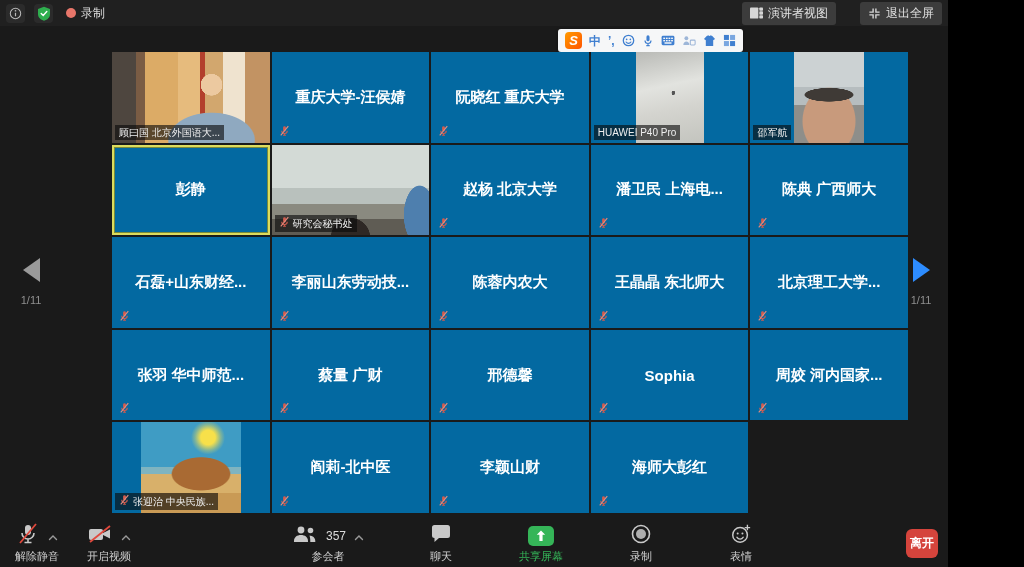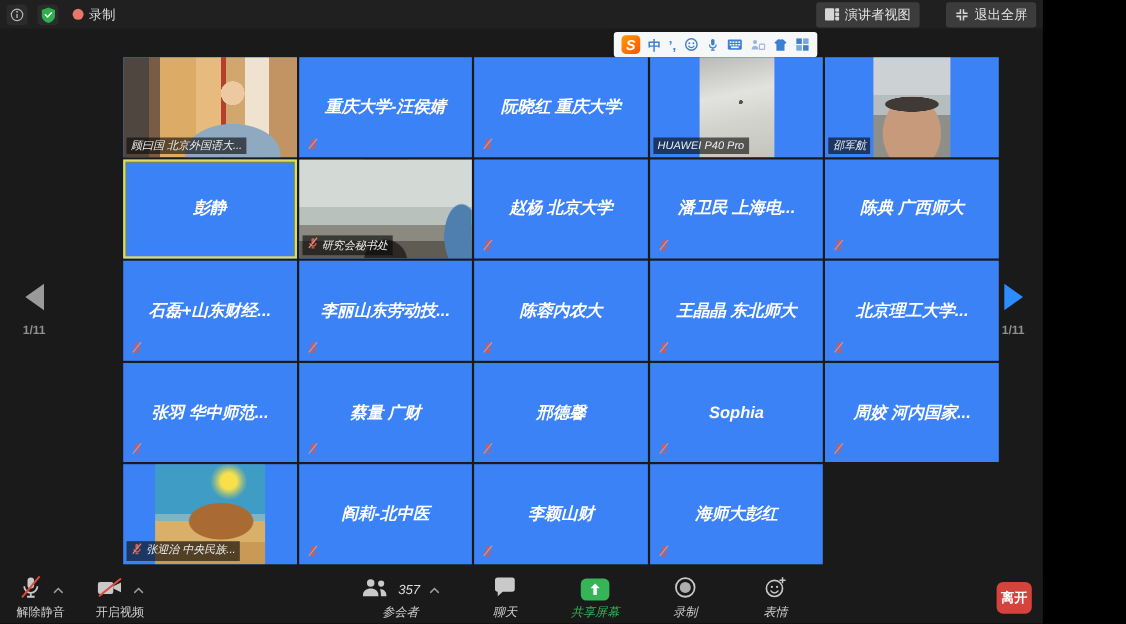--- a/index.html
+++ b/index.html
@@ -21,21 +21,21 @@
   
   .ime-bar{position:absolute;left:558px;top:29px;height:23px;display:flex;align-items:center;gap:7px;
            background:#f6f7f8;border-radius:3px;padding:0 7px;box-shadow:0 1px 3px rgba(0,0,0,.5);}
   .ime-logo{width:17px;height:17px;border-radius:4px;background:linear-gradient(135deg,var(--sogou-orange,#ff9b00),#ff5400);
             color:#fff;font-weight:bold;font-style:italic;font-size:13px;display:flex;align-items:center;justify-content:center;}
   .ime-glyph{color:var(--ime-blue,#3f7fd0);font-size:12px;font-weight:bold;line-height:1;display:flex;align-items:center;}
 
   
   .grid{position:absolute;left:112px;top:52px;width:796px;height:461px;display:grid;
         grid-template-columns:repeat(5,1fr);grid-template-rows:repeat(5,1fr);gap:2px;}
-  .tile{position:relative;background:#3b82f6;overflow:hidden;box-sizing:border-box;font-style:italic;}
+  .tile{position:relative;background:#0369a1;overflow:hidden;box-sizing:border-box;}
   .tile.active{border:2px solid var(--active-border,#dcdc5e);box-shadow:0 0 0 1px #7a8a3a inset;}
   .center-name{position:absolute;inset:0;display:flex;align-items:center;justify-content:center;
                color:#fff;font-weight:bold;font-size:15px;white-space:pre;}
   .corner-mic{position:absolute;left:7px;bottom:6px;line-height:0;}
   .name-tag{position:absolute;left:3px;bottom:3px;display:flex;align-items:center;gap:3px;
             background:rgba(10,10,10,.62);color:#efefef;font-size:10px;padding:1px 4px;line-height:13px;}
   .vid{position:absolute;}
   .vid.full{inset:0;}
   .vid.strip{top:0;height:100%;left:50%;transform:translateX(-50%);}
 
@@ -65,26 +65,26 @@
       radial-gradient(ellipse 30px 17px at 60% 57%, #a96a33 95%, rgba(0,0,0,0) 100%),
       linear-gradient(180deg,#3f9cc4 0 50%,#7fb4c0 50% 57%,#d8b06a 57% 78%,#c99a55 78%);}
 
   
   .pager{position:absolute;width:46px;text-align:center;}
   .pager.left{left:8px;top:258px;}
   .pager.right{right:4px;top:258px;}
   .tri{width:0;height:0;display:inline-block;cursor:pointer;}
   .tri.l{border-top:12px solid transparent;border-bottom:12px solid transparent;border-right:17px solid #9a9a9a;}
   .tri.r{border-top:12px solid transparent;border-bottom:12px solid transparent;border-left:17px solid var(--arrow-blue,#2d8cff);}
-  .page-num{margin-top:8px;font-size:11px;color:#8f8f8f;font-weight:bold;}
+  .page-num{margin-top:8px;font-size:11px;color:#8f8f8f;}
 
   
   .bottom-bar{position:absolute;left:0;bottom:0;width:100%;height:46px;background:#1a1a1a;}
   .bb-left{position:absolute;left:14px;bottom:3px;display:flex;gap:26px;}
-  .bb-center{position:absolute;left:50%;bottom:3px;transform:translateX(-50%);margin-left:54px;display:flex;gap:36px;font-style:italic;}
+  .bb-center{position:absolute;left:50%;bottom:3px;transform:translateX(-50%);margin-left:54px;display:flex;gap:54px;}
   .bb-item{display:flex;flex-direction:column;align-items:center;min-width:46px;cursor:default;}
   .bb-iconrow{height:24px;display:flex;align-items:center;gap:8px;}
   .bb-label{font-size:11px;color:#cfcfcf;margin-top:1px;white-space:nowrap;}
   .bb-label.green{color:var(--share-green,#35b558);}
   .count{font-size:12px;color:#dcdcdc;}
   .share-chip{width:26px;height:20px;border-radius:5px;background:var(--share-green,#35b558);
               display:flex;align-items:center;justify-content:center;}
   .leave{position:absolute;right:10px;bottom:9px;background:var(--leave-red,#d5443c);color:#fff;border:none;
          border-radius:6px;font-size:12px;font-weight:bold;padding:6px 4px;font-family:inherit;cursor:pointer;}
 </style>

